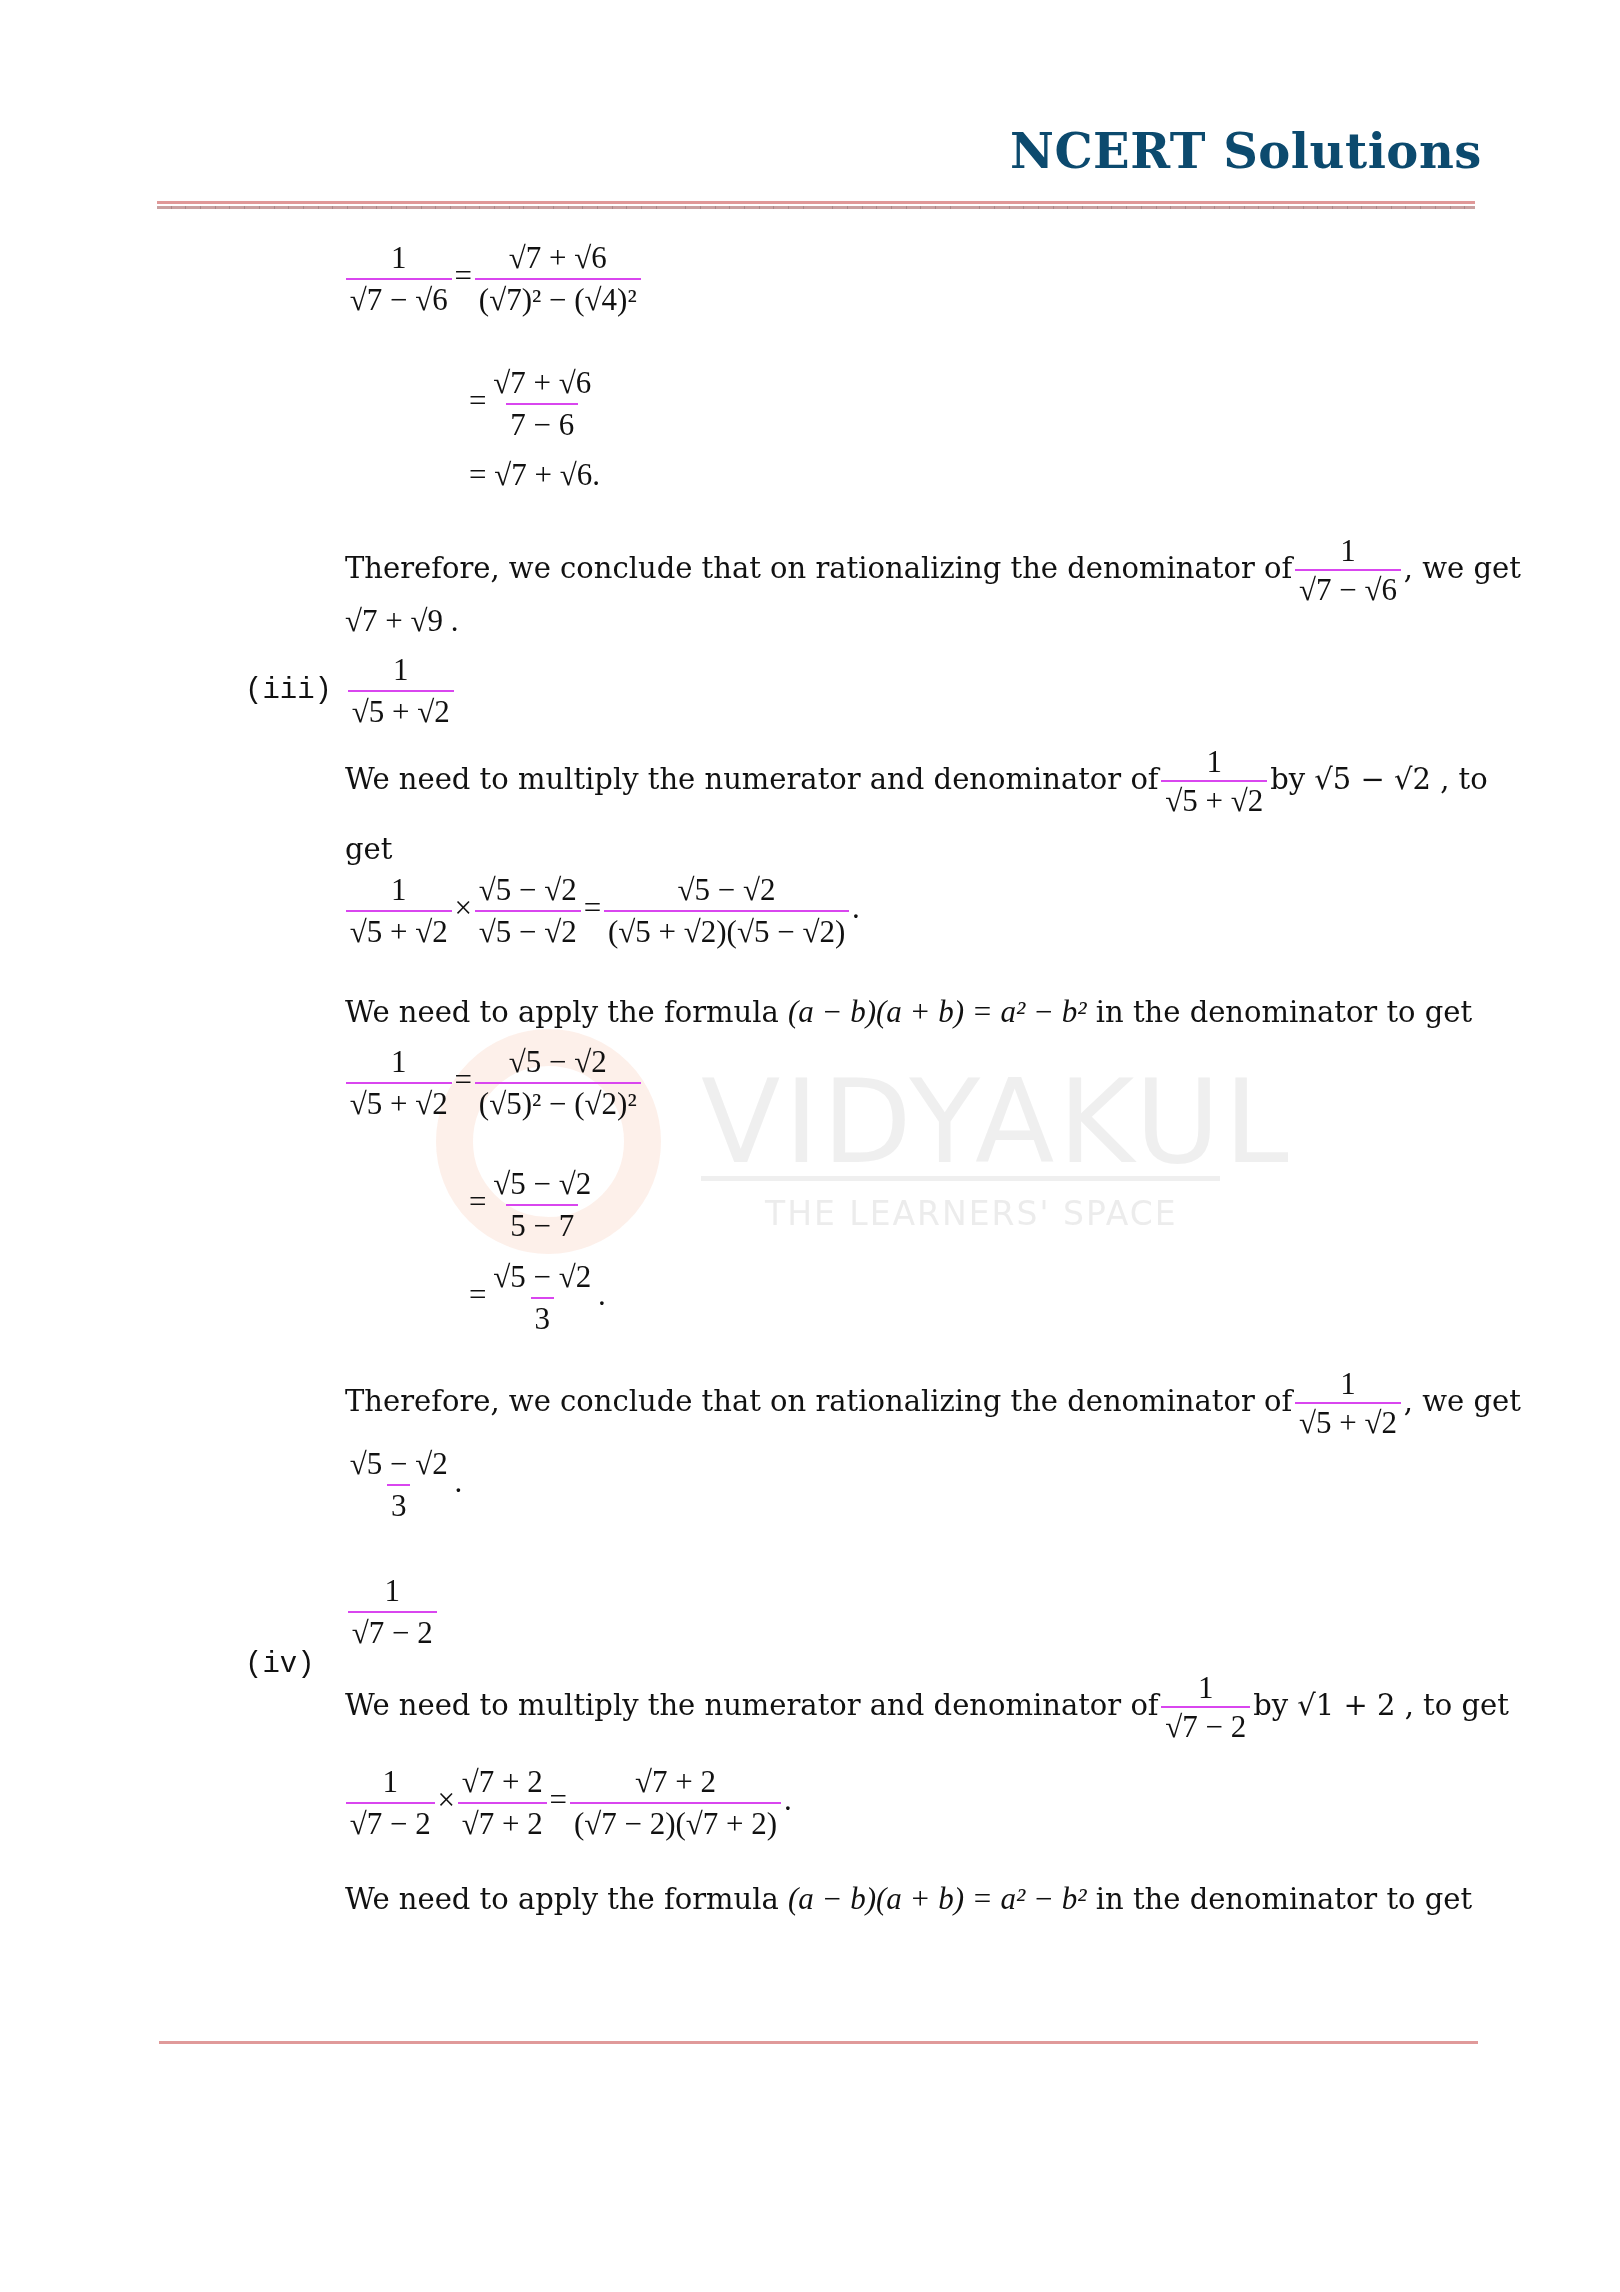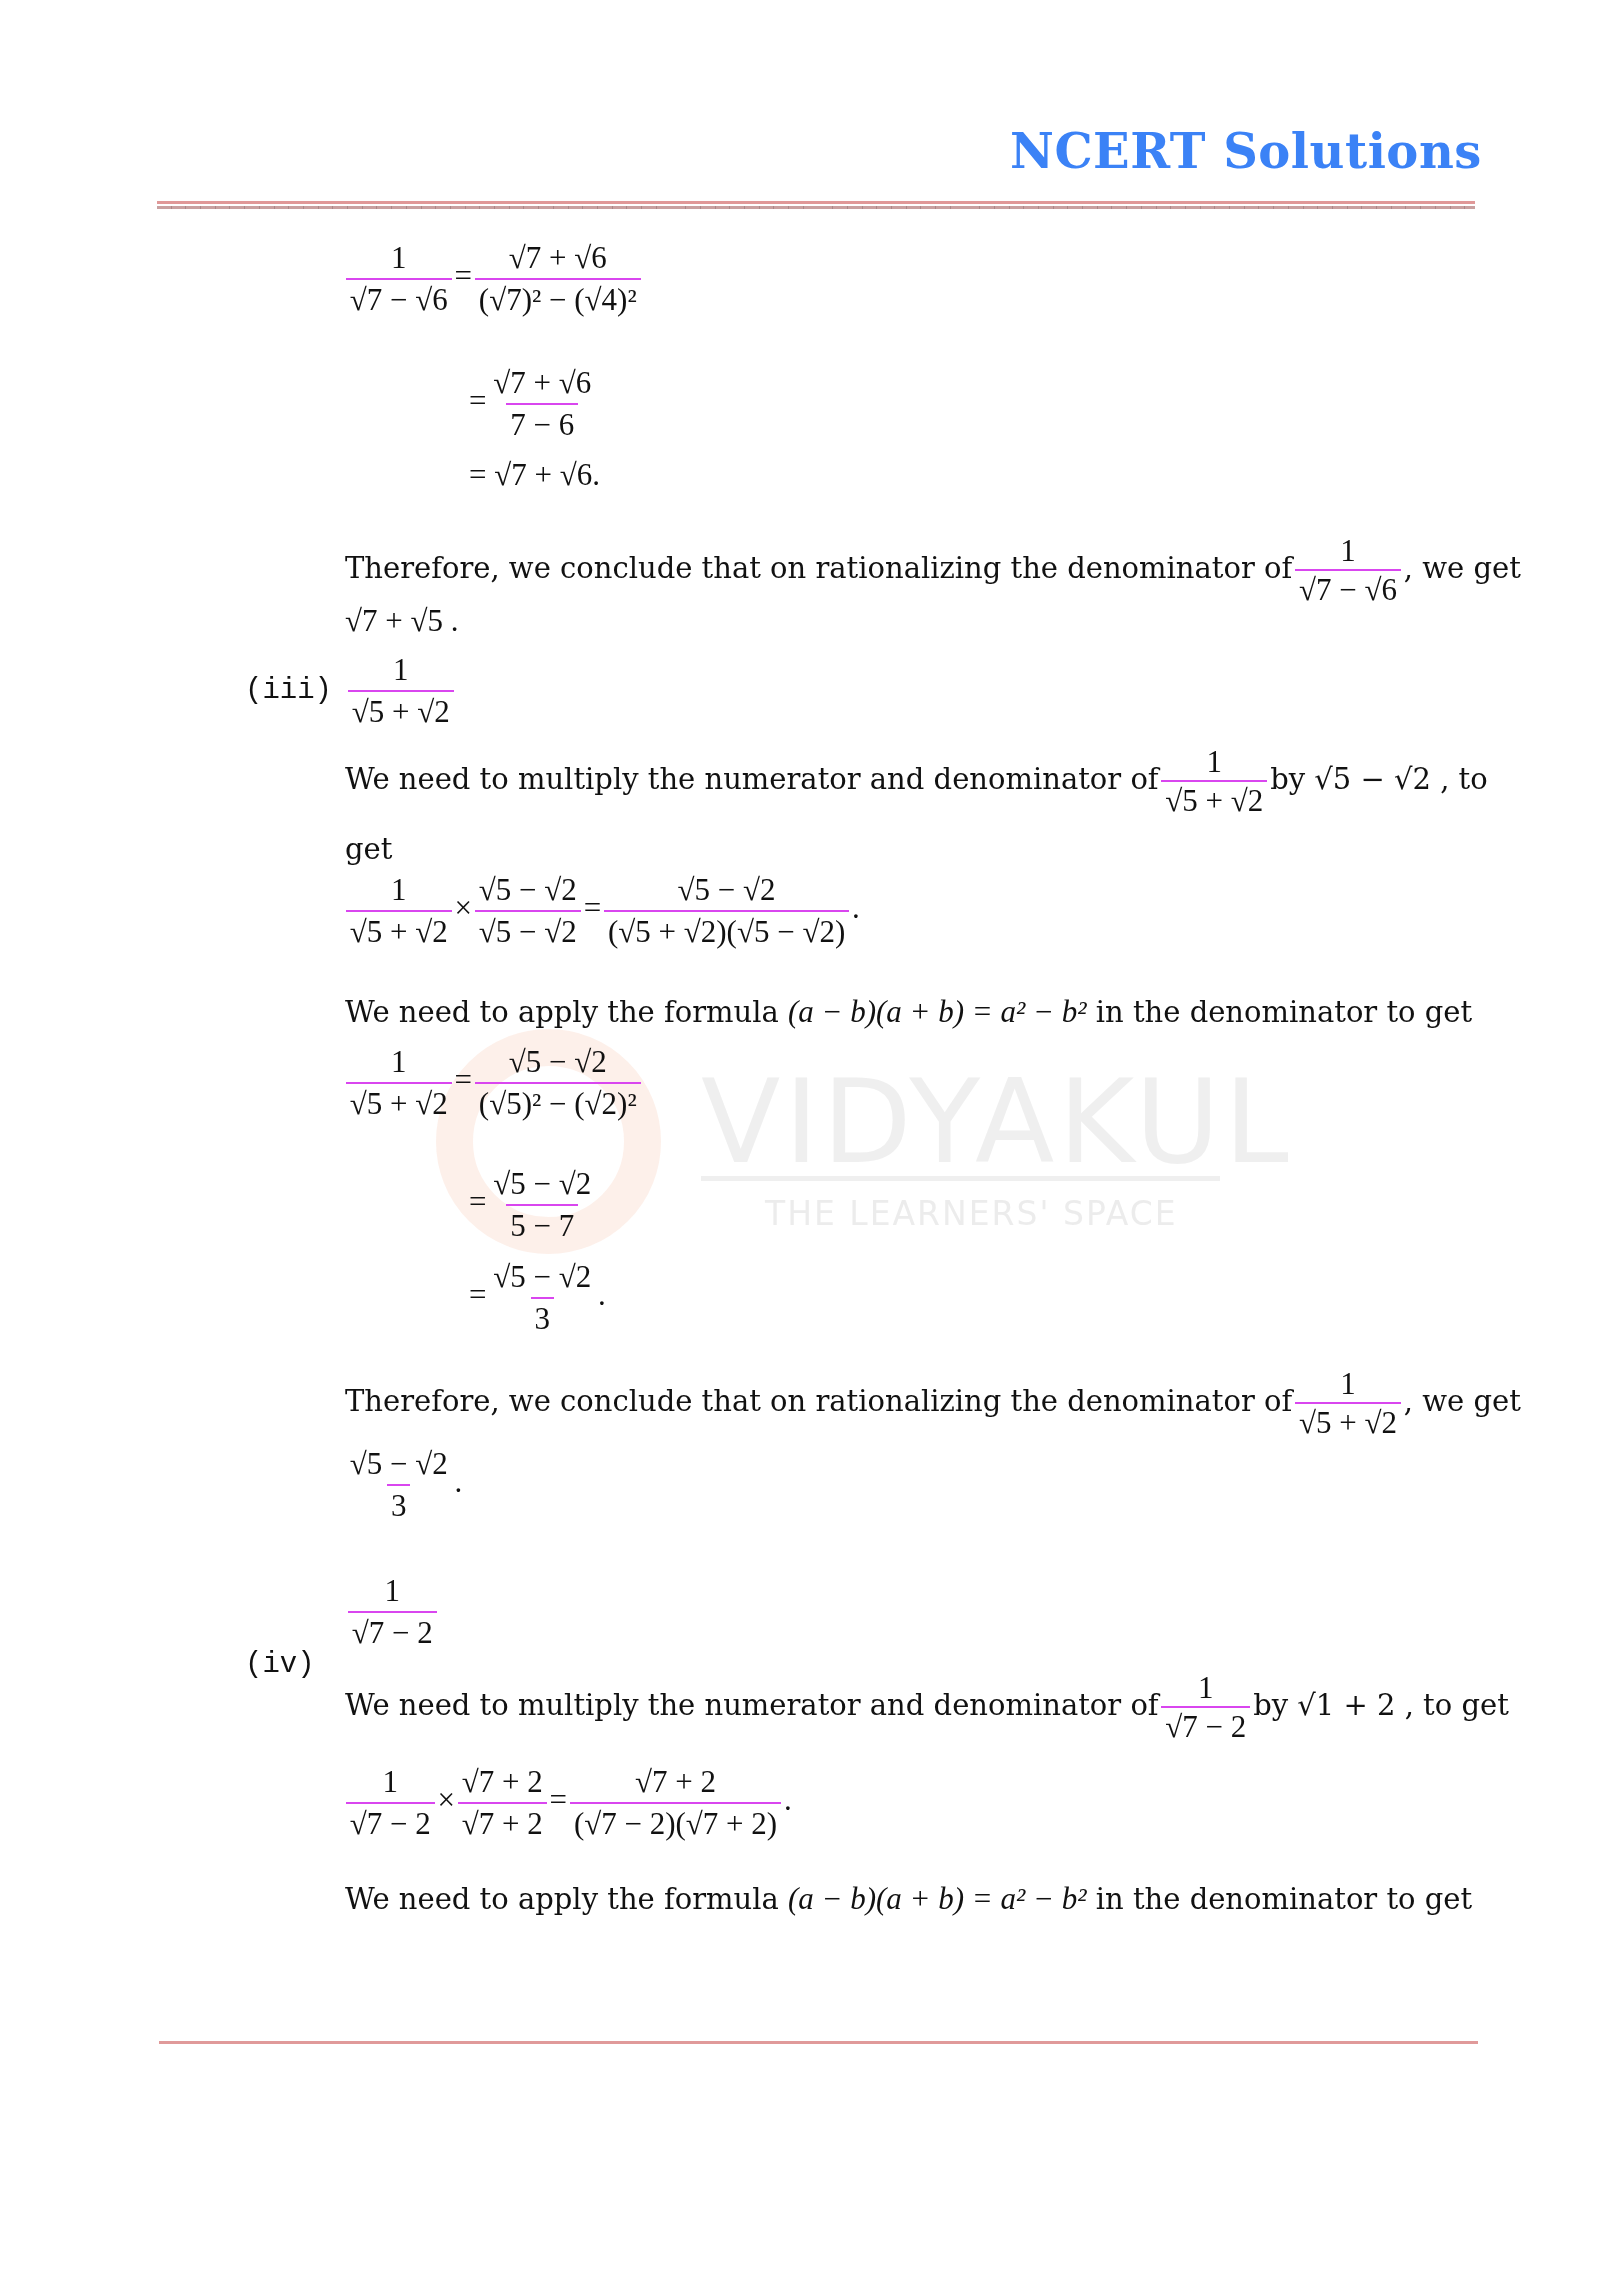--- a/index.html
+++ b/index.html
@@ -1,19 +1,19 @@
 <!DOCTYPE html>
 <html><head>
 <meta charset="utf-8">
 <style>
   html,body{margin:0;padding:0;background:#fff;}
   body{width:1620px;height:2293px;position:relative;overflow:hidden;
        font-family:"DejaVu Serif","Liberation Serif",serif;color:#111;}
   .abs{position:absolute;}
-  .hdr{left:1010px;top:123px;font-family:"DejaVu Serif",serif;font-weight:bold;font-size:48px;color:#3b82f6;letter-spacing:0.5px;}
+  .hdr{left:1010px;top:123px;font-family:"DejaVu Serif",serif;font-weight:bold;font-size:48px;color:#0c4a6e;letter-spacing:0.5px;}
   .rule1{left:157px;top:201px;width:1318px;height:2.9px;background:#e09898;}
   .rule2{left:157px;top:206px;width:1318px;height:2.9px;background:repeating-linear-gradient(90deg,#c8a0a0 0 13.7px,#a88 13.7px 14.7px);}
   .frule{left:159px;top:2041px;width:1319px;height:2.9px;background:#e09a9a;}
   .txt{font-family:"DejaVu Serif","Liberation Serif",serif;font-size:29px;line-height:33px;white-space:nowrap;}
   .math{font-family:"Liberation Serif","DejaVu Serif",serif;font-size:31px;white-space:nowrap;}
   .label{font-family:Liberation Mono, monospace;font-size:29px;text-align:center;}
   
   .frac{display:inline-flex;flex-direction:column;align-items:center;vertical-align:middle;margin:0 2.9px;}
   .frac>.n{padding:0 3.9px 2px;}
   .frac>.d{border-top:2px solid #d946ef;padding:2px 3.9px 0;}
@@ -53,21 +53,21 @@
     </span>
 </div>
 <div class="abs math" style="left:469px;top:457px;">= √7 + √6.</div>
 
 <div class="abs txt" style="left:345px;top:534px;">
   <span>Therefore, we conclude that on rationalizing the denominator of</span><span class="frac math">
       <span class="n">1</span>
       <span class="d">√7 − √6</span>
     </span><span>, we get</span>
 </div>
-<div class="abs math" style="left:345px;top:603px;">√7 + √5 .</div>
+<div class="abs math" style="left:345px;top:603px;">√7 + √9 .</div>
 
 <div class="abs label" style="left:245px;top:674px;">(iii)</div>
 <div class="abs math" style="left:345px;top:652px;">
   <span class="frac">
       <span class="n">1</span>
       <span class="d">√5 + √2</span>
     </span>
 </div>
 
 <div class="abs txt" style="left:345px;top:745px;">

